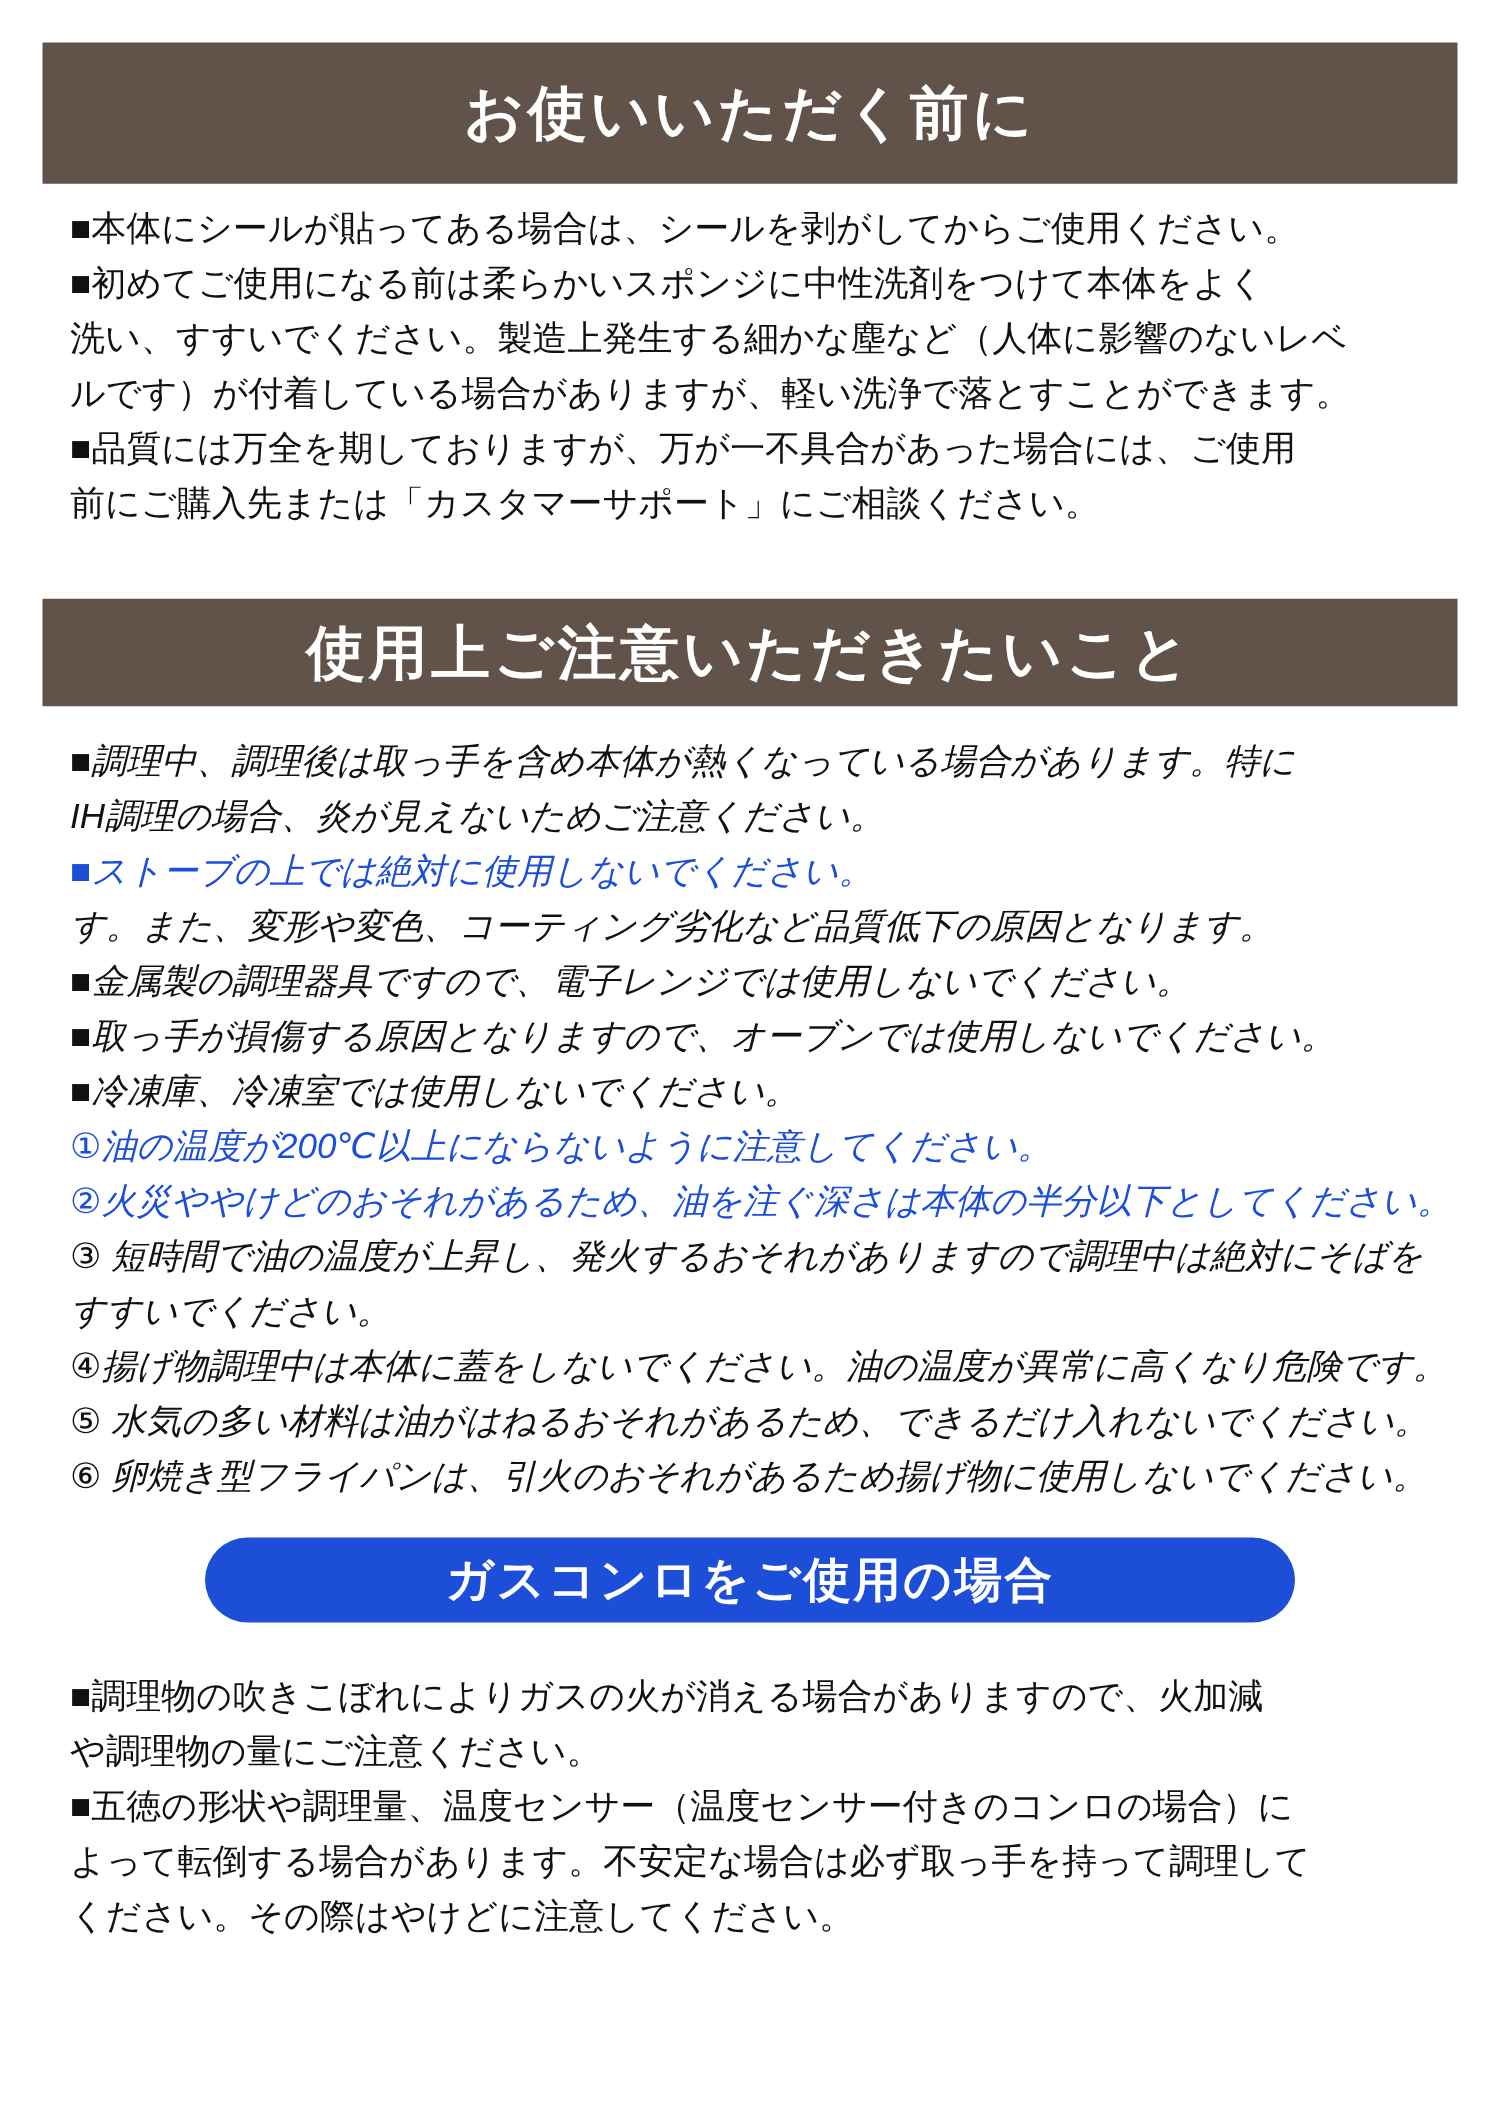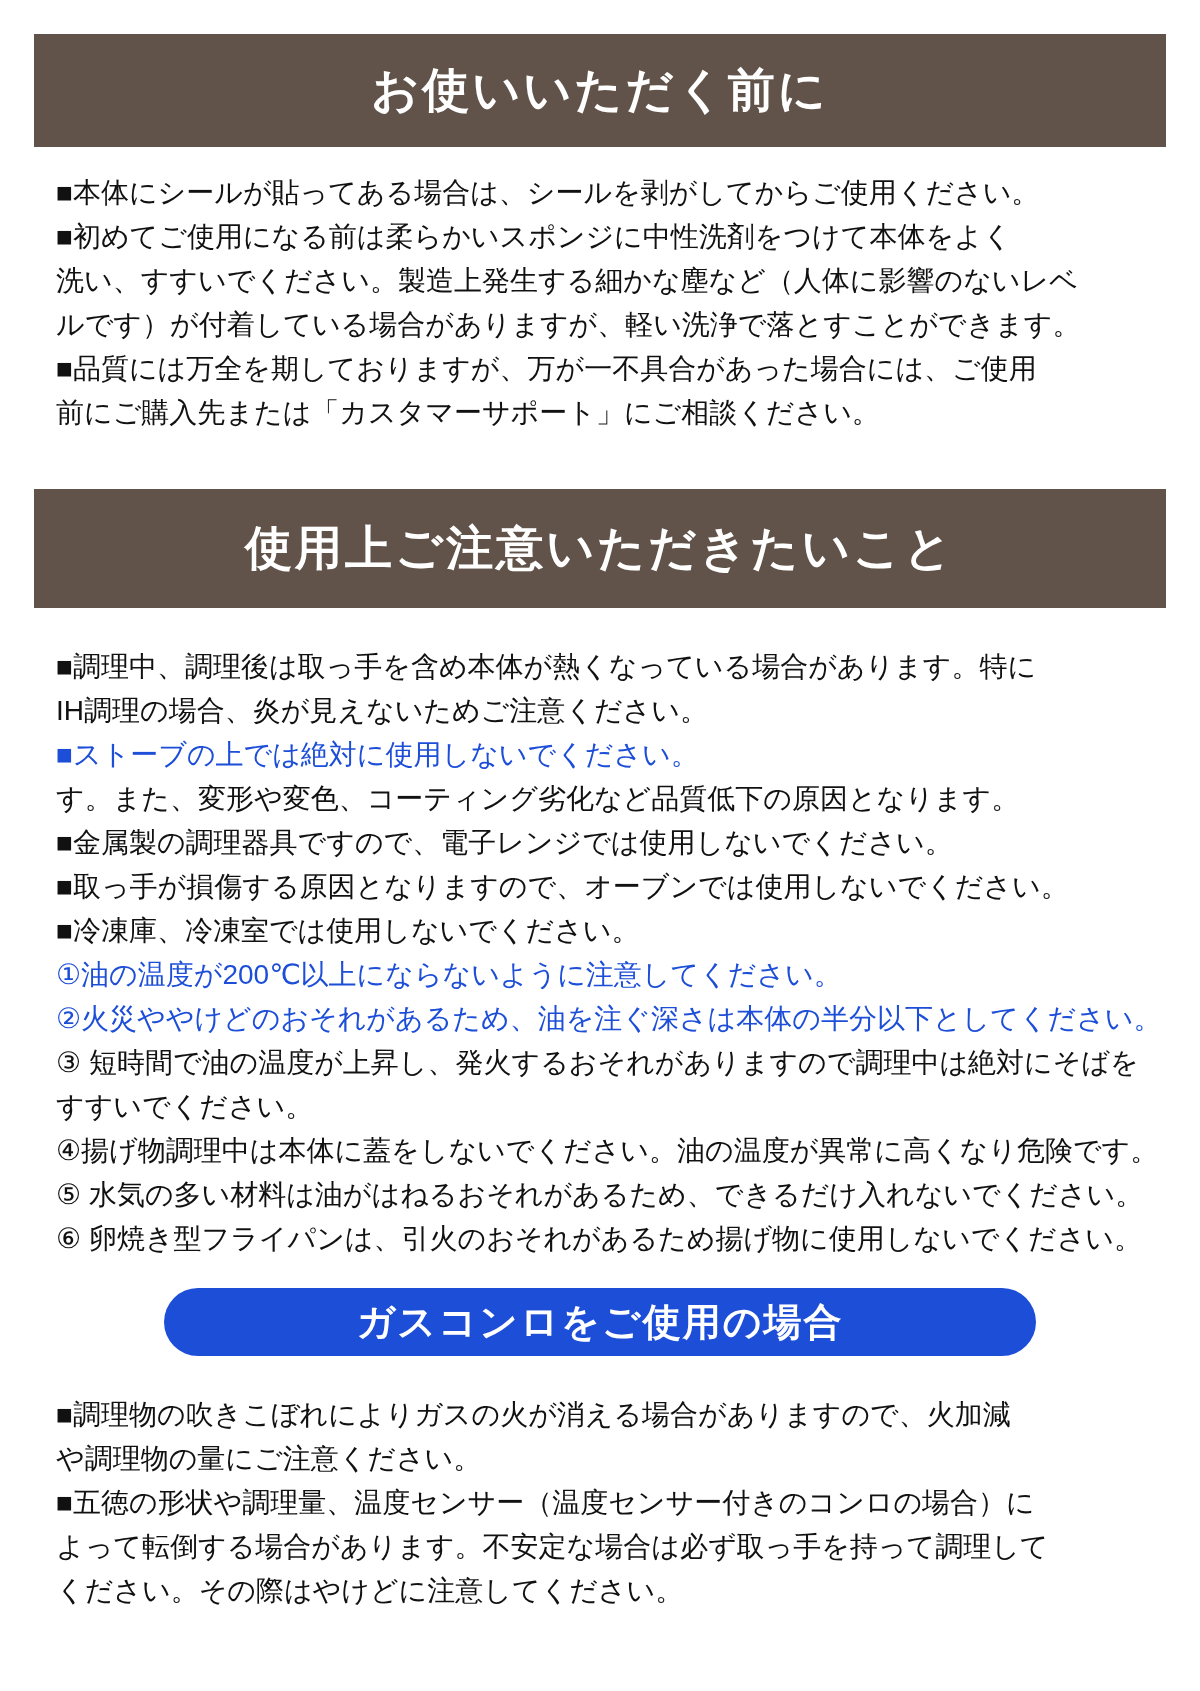--- a/index.html
+++ b/index.html
@@ -14,21 +14,21 @@
   }
   .section-bar {
     margin: 0 34px;
     height: 113px;
     background: #615349;
     display: flex;
     align-items: center;
     justify-content: center;
   }
   .section-bar.first { margin-top: 34px; }
-  .section-bar.second { margin-top: 54px; height: 119px; }
+  .section-bar.second { margin-top: 54px; height: 86px; }
   .bar-title {
     margin: 0;
     color: #ffffff;
     font-size: 47px;
     font-weight: 700;
     letter-spacing: 3px;
     white-space: nowrap;
   }
   .pill-header {
     width: 872px;
@@ -42,22 +42,22 @@
   }
   .pill-title {
     margin: 0;
     color: #ffffff;
     font-size: 38px;
     font-weight: 700;
     letter-spacing: 2px;
     white-space: nowrap;
   }
   .text-block { padding: 0 20px 0 56px; }
-  .text-block.block-1 { padding-top: 24px; }
-  .text-block.block-2 { padding-top: 37px; }
+  .text-block.block-1 { padding-top: 14px; }
+  .text-block.block-2 { padding-top: 22px; font-style: italic; }
   .text-block.block-3 { padding-top: 37px; }
   .line {
     font-size: 28px;
     line-height: 44px;
     color: #111111;
     letter-spacing: 0;
     white-space: nowrap;
   }
   .line.red { color: #1d4ed8; }
 </style>

